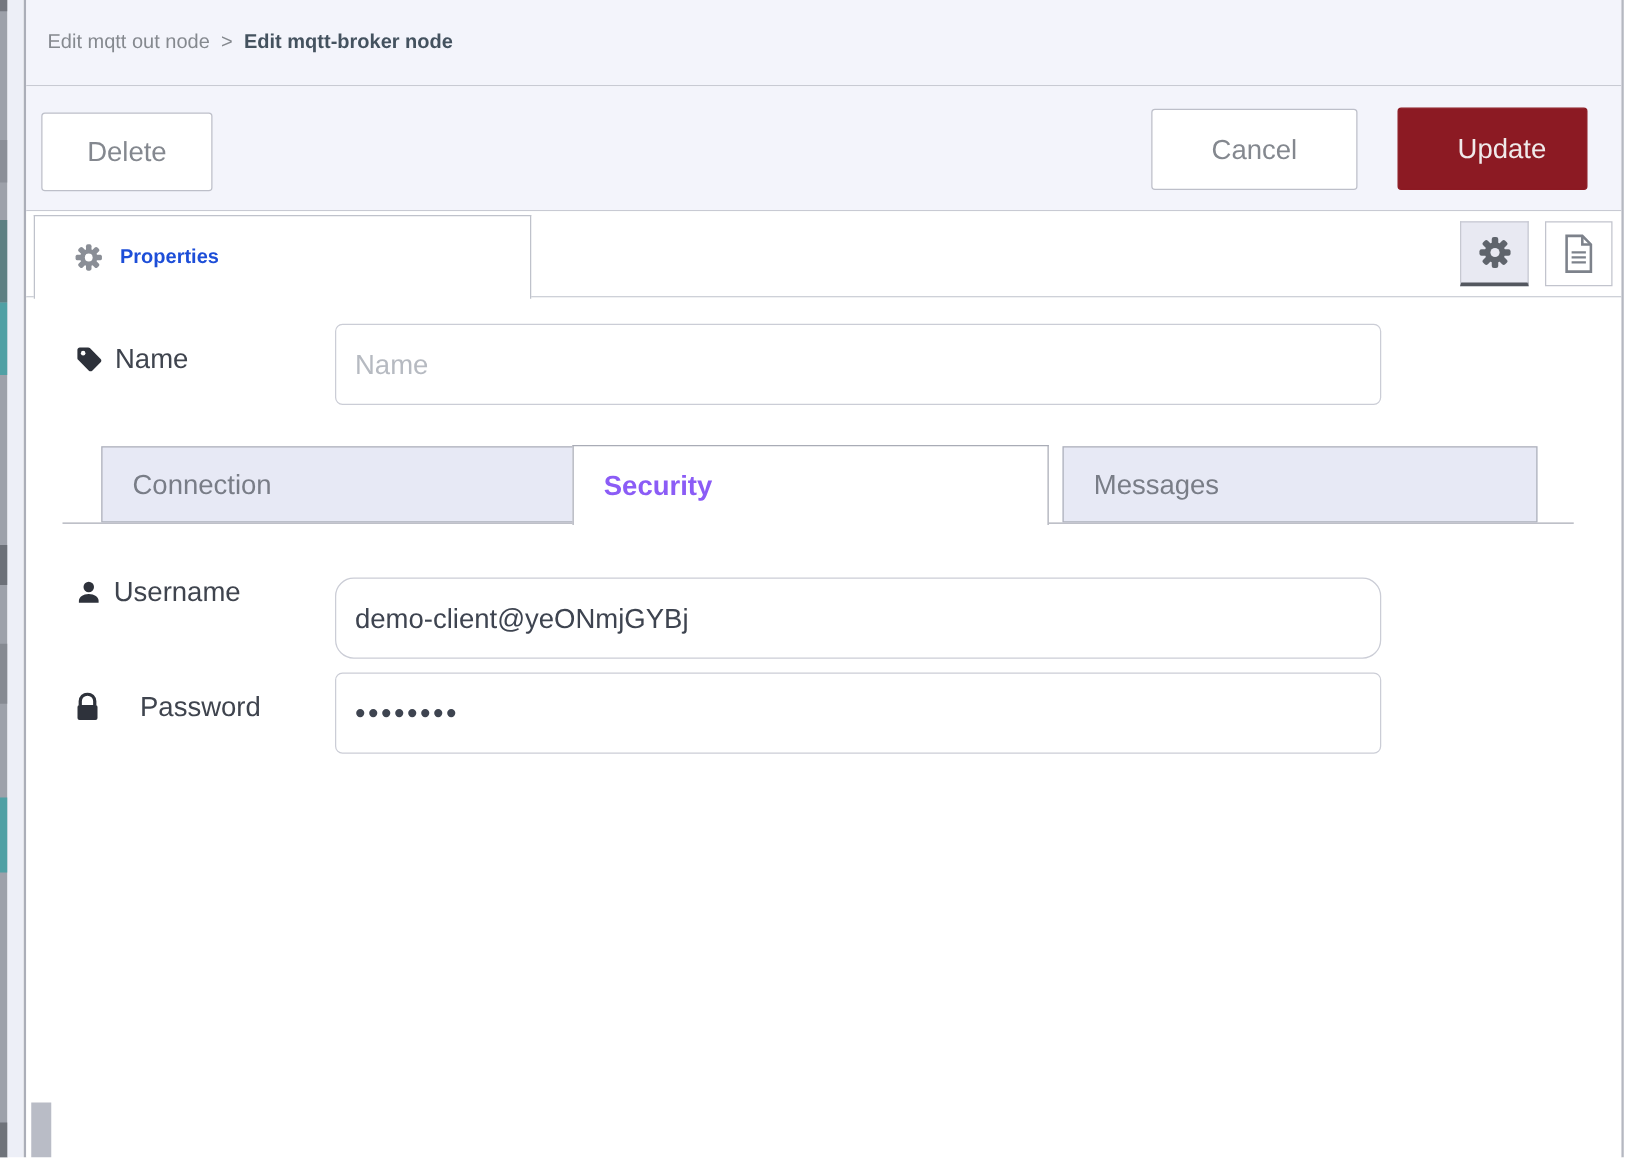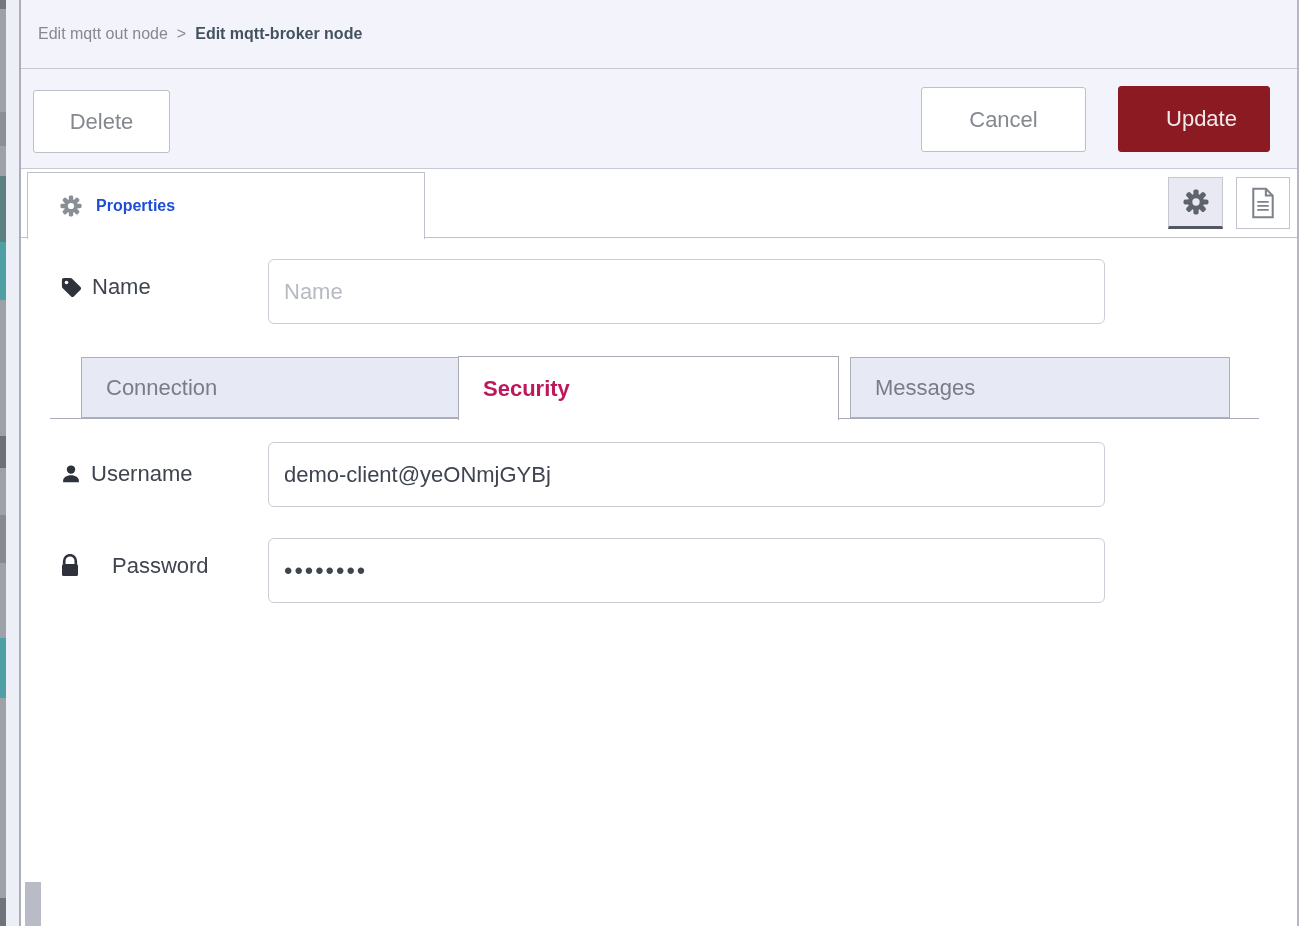--- a/index.html
+++ b/index.html
@@ -58,31 +58,31 @@
   .lbl-name     { top:36px; }
   .lbl-username { top:223px; }
   .lbl-password { top:315px;gap:32px; }
   .row-label .licon { color:#2E323B; display:inline-flex; }
 
   .tinput { position:absolute; left:247px; width:837px; height:65px; border:1px solid #CBCDD6;
             border-radius:6px; background:#fff; font-family:"Liberation Sans", sans-serif;
             font-size:22px; color:#3E4450; padding:0 15px; outline:none; }
   .tinput::placeholder { color:#B6BAC1; opacity:1; }
   .in-name     { top:21px; }
-  .in-username { top:204px; }
+  .in-username { top:224px;border-radius:15px; }
   .in-password { top:300px; font-size:24px; letter-spacing:2px; }
 
   .sub-tabs { position:absolute; left:29px; top:118px; width:1209px; height:63px;
               border-bottom:1px solid #A9ACB6; }
   .sub-tab { position:absolute; display:flex; align-items:center; padding-left:24px;
              font-size:22px; cursor:pointer; }
   .sub-tab.inactive { top:1px; height:61px; background:#E7E9F5; border:1px solid #ADB0BA;
                       color:#797D87; }
   .sub-tab.active { top:0; height:64px; background:#fff; border:1px solid #A9ACB6;
-                    border-bottom:none; color:#be185d; font-weight:bold; z-index:2;text-align:center; }
+                    border-bottom:none; color:#8b5cf6; font-weight:bold; z-index:2;text-align:center; }
   .st-connection { left:15px;  width:381px;margin-left:16px; }
   .st-security   { left:408px; width:381px; }
   .st-messages   { left:800px; width:380px; }
 
   .scroll-thumb { position:absolute; left:4px; top:644px; width:16px; height:44px; background:#B9BCC6; }
 </style>
 </head>
 <body>
 
 <div class="screen">

